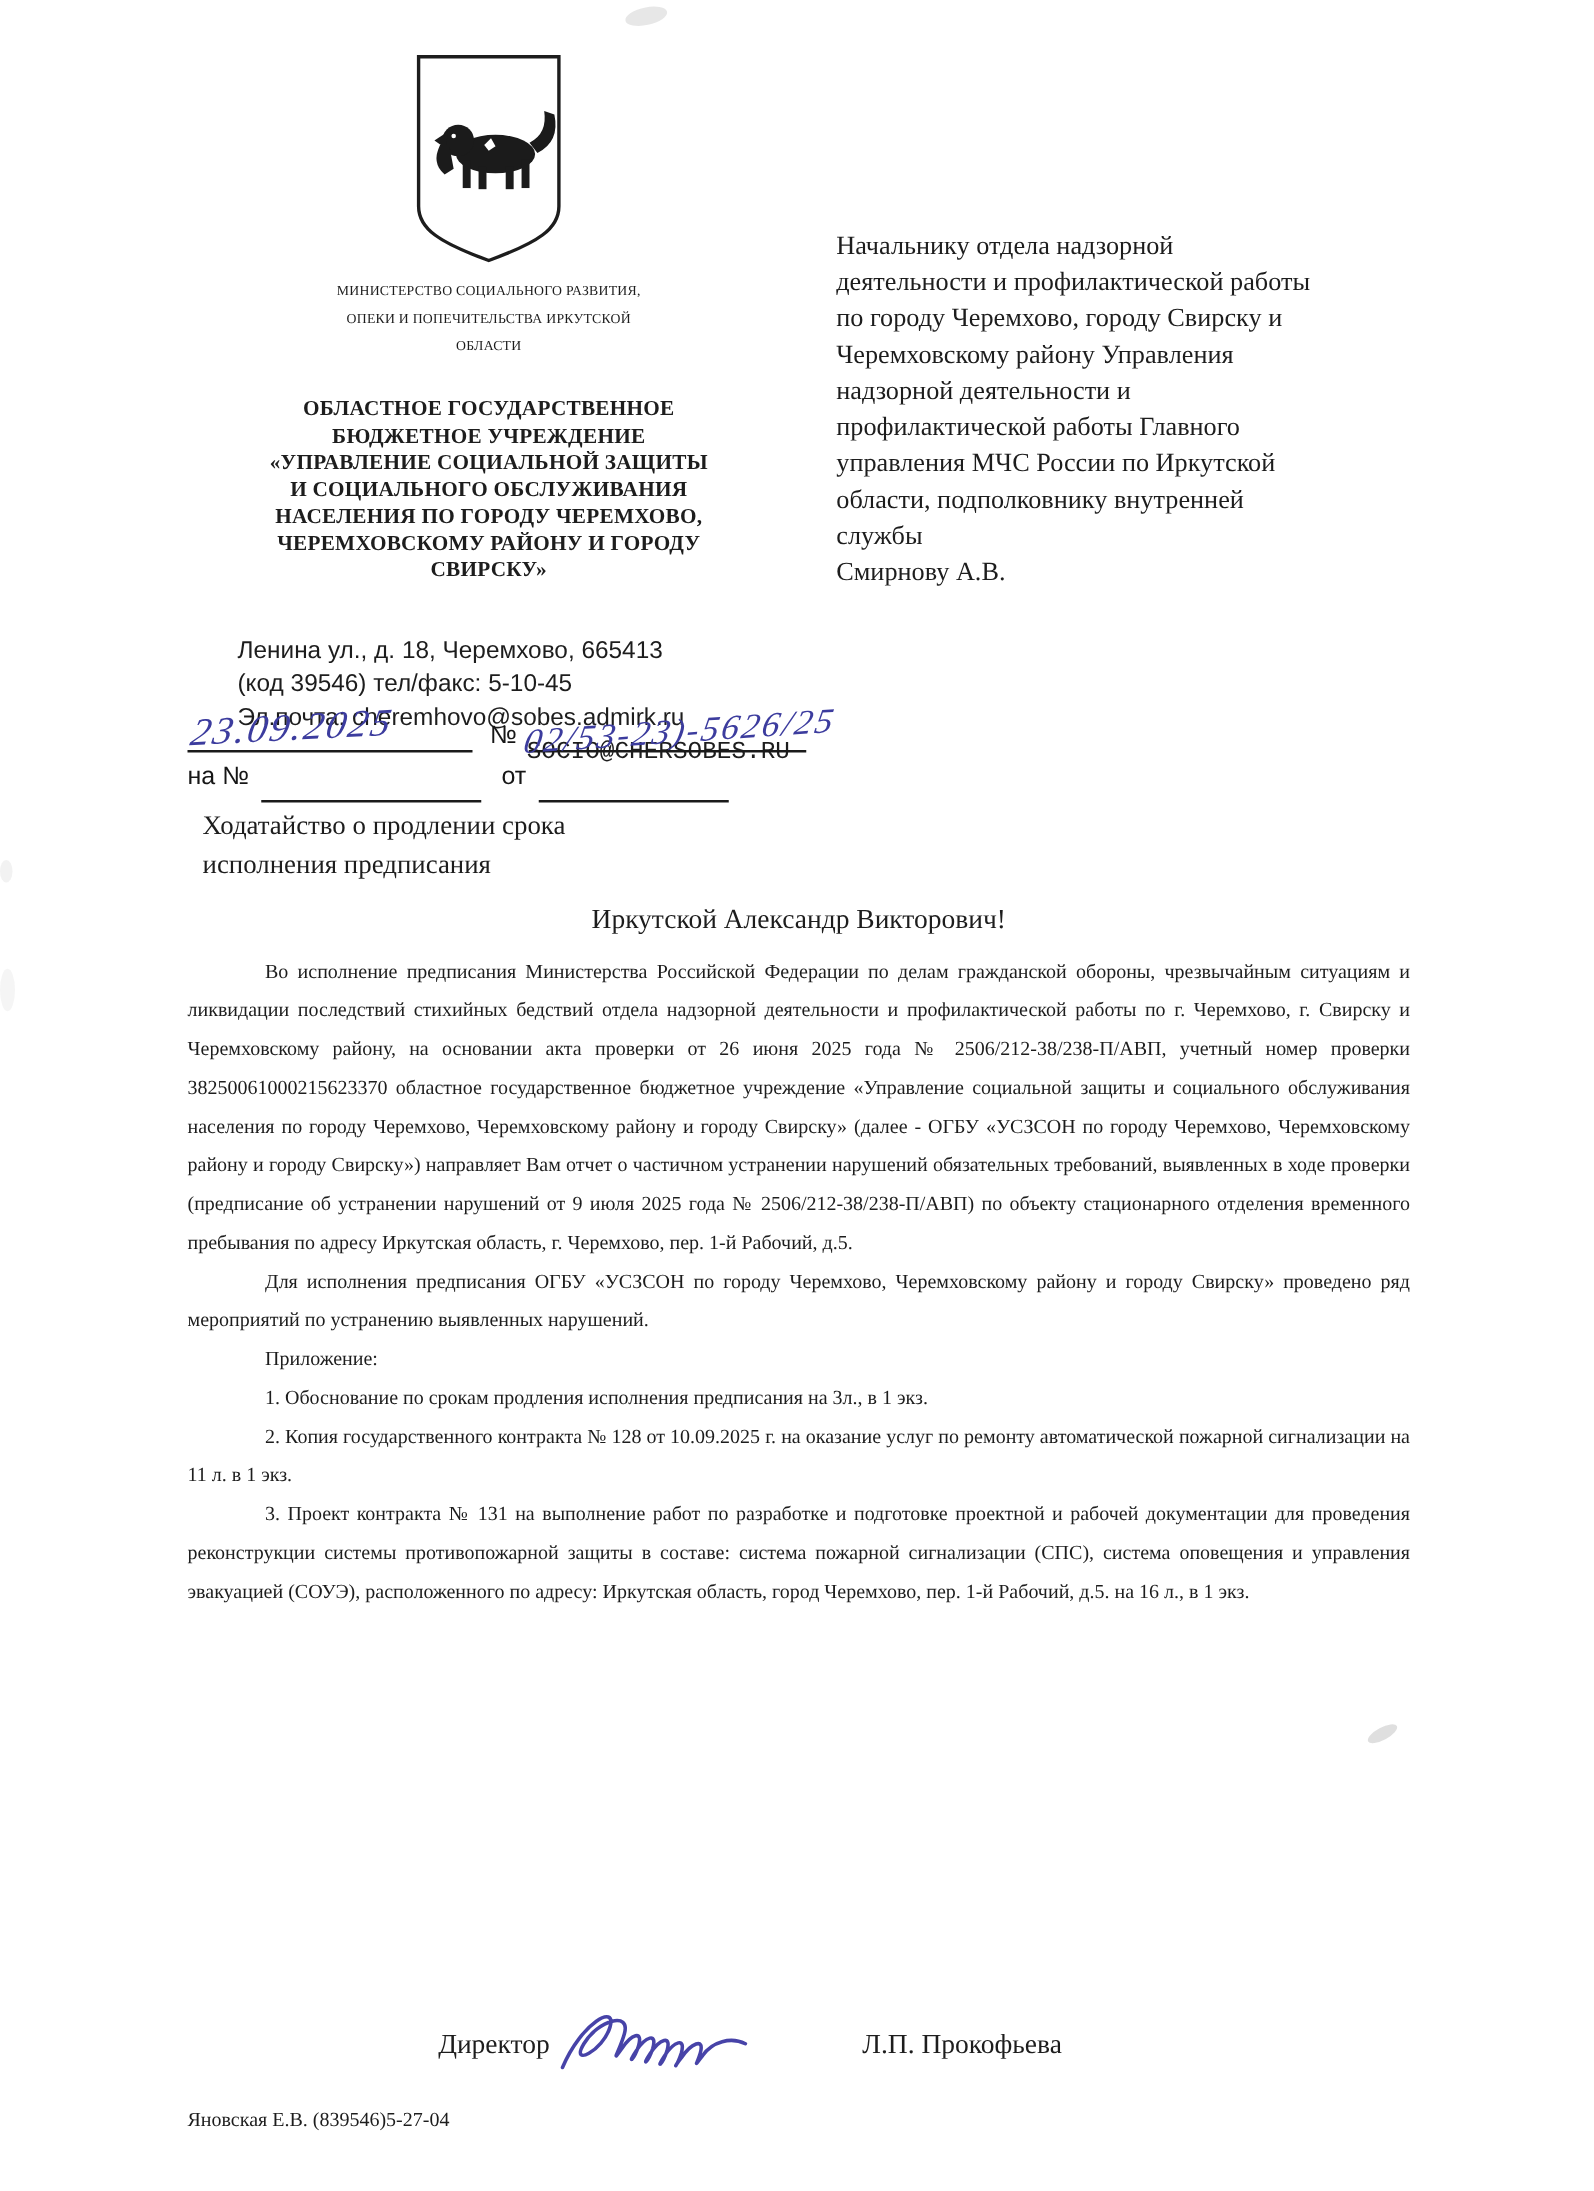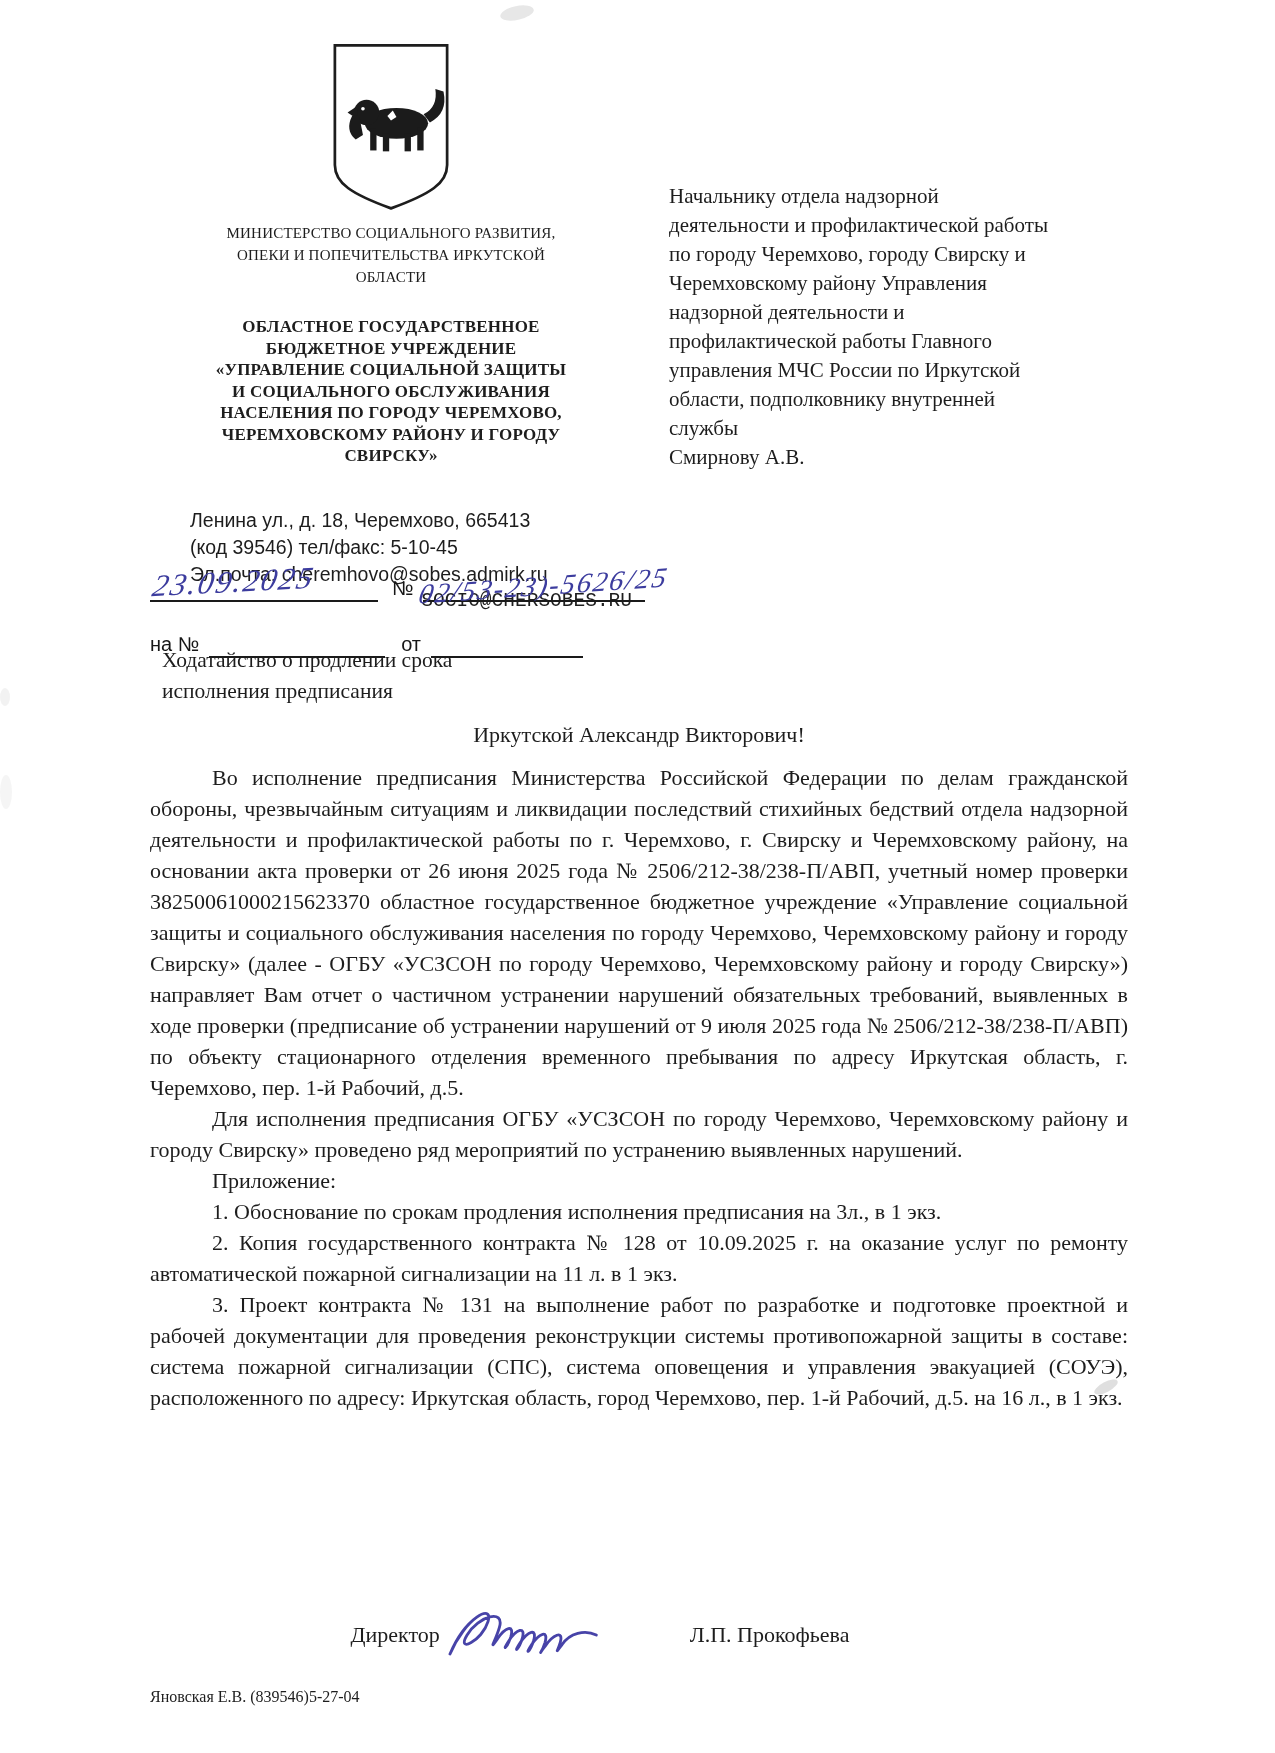--- a/index.html
+++ b/index.html
@@ -9,21 +9,21 @@
     background:#ffffff;
     overflow:hidden;
     font-family:"Liberation Serif", serif;
     color:#1d1d1d;
   }
   
   .left-col{position:absolute;left:150px;top:40px;width:482px;text-align:center;}
   .emblem{width:132px;height:172px;margin:0 auto;display:block;}
   .ministry{
     margin-top:10px;
-    font-size:15px;line-height:22px;
+    font-size:11px;line-height:22px;
     white-space:pre-line;letter-spacing:.2px;
   }
   .org{
     margin-top:28px;
     font-weight:bold;font-size:17px;line-height:21.5px;
     white-space:pre-line;letter-spacing:.2px;
   }
   .address{
     margin-top:40px;
     font-family:"Liberation Sans", sans-serif;
@@ -36,21 +36,21 @@
     font-size:19.5px;line-height:24px;
     text-align:right;margin-top:1px;padding-left:30px;
   }
   
   .ref{position:absolute;left:150px;top:570px;width:600px;font-family:"Liberation Sans", sans-serif;font-size:20px;color:#161616;}
   .ref-row{display:flex;align-items:flex-end;}
   .u-line{display:inline-block;border-bottom:2px solid #1a1a1a;height:30px;position:relative;}
   .date-line{width:228px;}
   .num-line{width:222px;}
   .no-label{margin:0 10px 2px 14px;}
-  .ref-row2{margin-top:24px;display:flex;align-items:flex-end;}
+  .ref-row2{margin-top:8px;display:flex;}
   .ref-row2 .lbl{margin:0 10px 2px 0;}
   .ref-row2 .line1{width:176px;}
   .ref-row2 .lbl2{margin:0 10px 2px 16px;}
   .ref-row2 .line2{width:152px;}
   .hand{
     position:absolute;
     font-family:"Liberation Serif", serif;
     font-style:italic;
     color:#3c3c9e;
     transform:skewX(-14deg) rotate(-3deg);
@@ -70,21 +70,21 @@
     position:absolute;left:162px;top:645px;width:420px;
     font-size:21.5px;line-height:31px;white-space:pre-line;
   }
   .salutation{
     position:absolute;left:150px;top:722px;width:978px;
     text-align:center;font-size:22px;
   }
   
   .body-text{
     position:absolute;left:150px;top:762px;width:978px;
-    font-size:22px;line-height:31px;text-align:justify;
+    font-size:16px;line-height:31px;text-align:justify;
   }
   .para{text-indent:62px;margin:0;}
   .attachment-heading{text-indent:62px;}
   
   .sign-row{
     position:absolute;left:150px;top:1595px;width:900px;height:80px;
     display:flex;align-items:center;justify-content:center;
     font-size:22px;
   }
   .sig-svg{width:210px;height:76px;margin-right:40px;}

